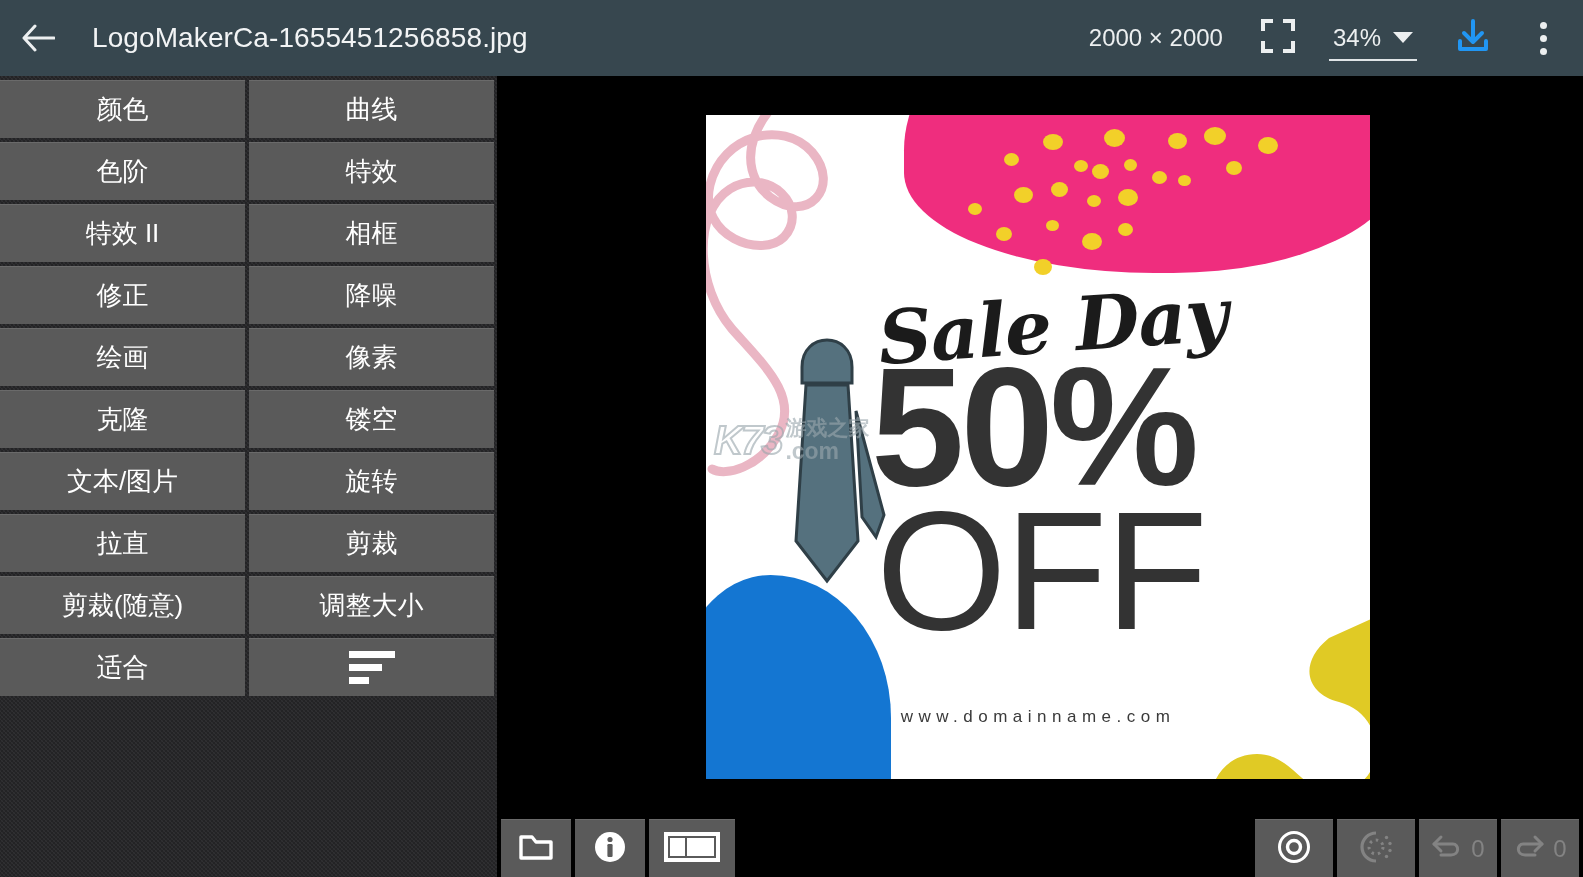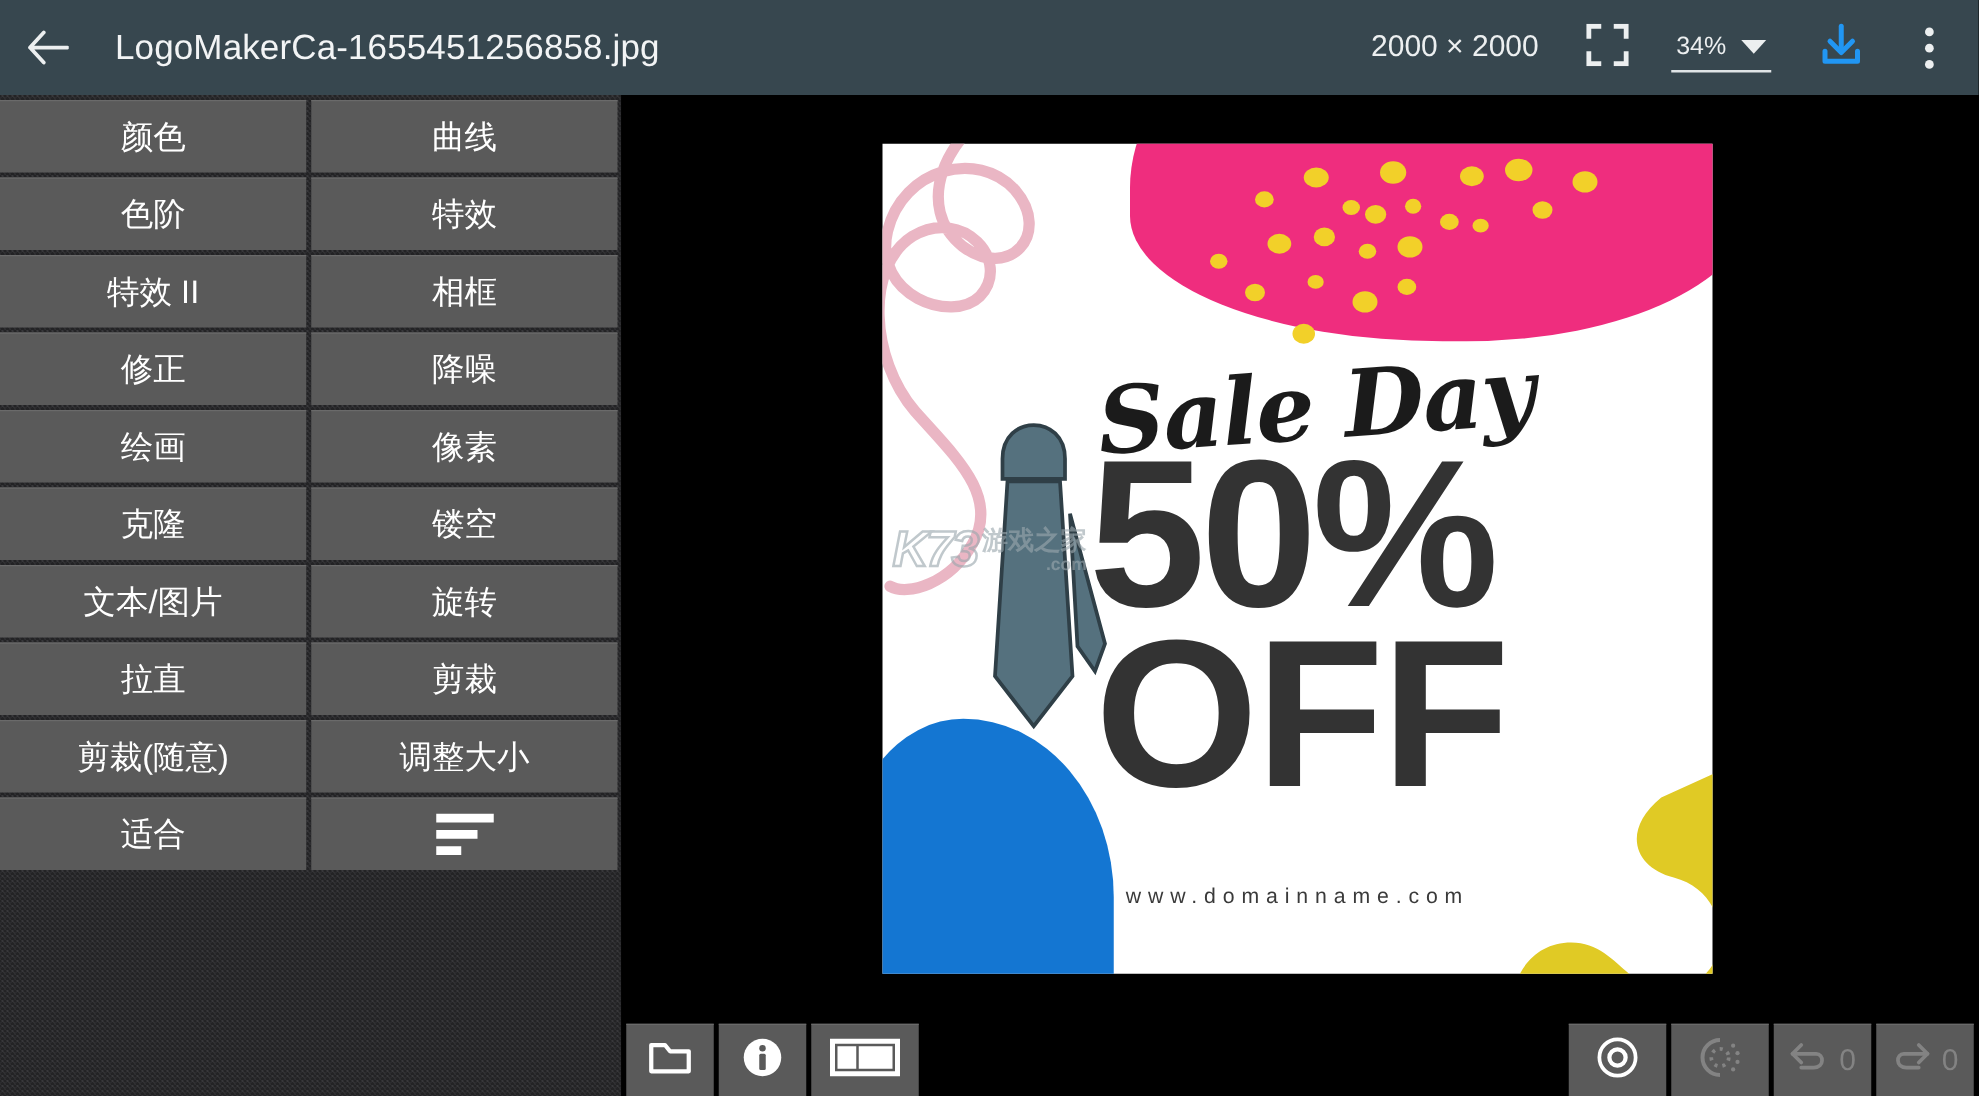--- a/index.html
+++ b/index.html
@@ -73,21 +73,21 @@
     align-items: center;
     border-bottom: 2px solid #dfe4e6;
     padding: 0 4px 7px 4px;
     margin-right: 30px;
     cursor: pointer;
     position: relative;
     top: 4px;
   }
   #zoom-value {
     color: #eceff0;
-    font-size: 20px;
+    font-size: 24px;
     margin-right: 12px;
   }
   .caret-down {
     width: 0; height: 0;
     border-left: 10px solid transparent;
     border-right: 10px solid transparent;
     border-top: 11px solid #eceff0;
   }
 
   #download-btn {
@@ -259,21 +259,21 @@
     letter-spacing: -4px;
     line-height: 1;
     white-space: nowrap;
   }
 
   .off {
     position: absolute;
     left: 170px; top: 372px;
     color: #333333;
     font-size: 168px;
-    font-weight: 700;
+    font-weight: 400;
     letter-spacing: -2px;
     line-height: 1;
     white-space: nowrap;
   }
 
   .domain {
     position: absolute;
     left: 0; right: 0;
     top: 592px;
     text-align: center;
@@ -284,21 +284,20 @@
 
   
   #watermark {
     position: absolute;
     left: 8px; top: 297px;
     width: 160px; height: 56px;
     display: flex;
     align-items: center;
     opacity: 0.62;
     pointer-events: none;
-    text-align: right;
   }
   #wm-k73 {
     color: transparent;
     -webkit-text-stroke: 2px #9aa7ad;
     font-size: 40px;
     font-weight: 700;
     font-style: italic;
     letter-spacing: -2px;
     line-height: 1;
   }
@@ -308,21 +307,21 @@
   }
   #wm-cn b {
     display: block;
     color: #9aa7ad;
     font-size: 21px;
     font-weight: 700;
   }
   #wm-cn i {
     display: block;
     color: #9aa7ad;
-    font-size: 14px;
+    font-size: 23px;
     font-style: normal;
     font-weight: 700;
   }
 
   
   #bottom-bar {
     position: absolute;
     left: 497px; bottom: 0;
     width: 1086px; height: 58px;
     display: flex;

